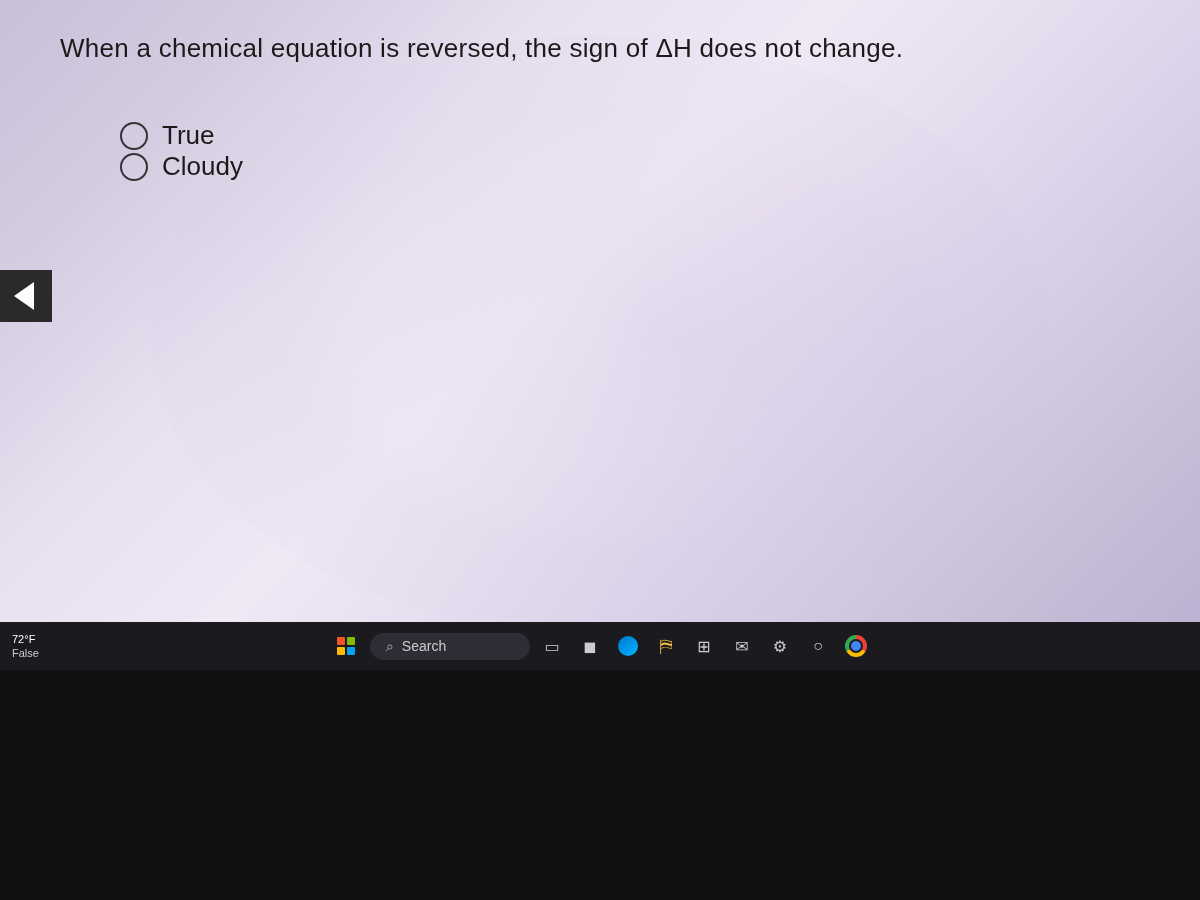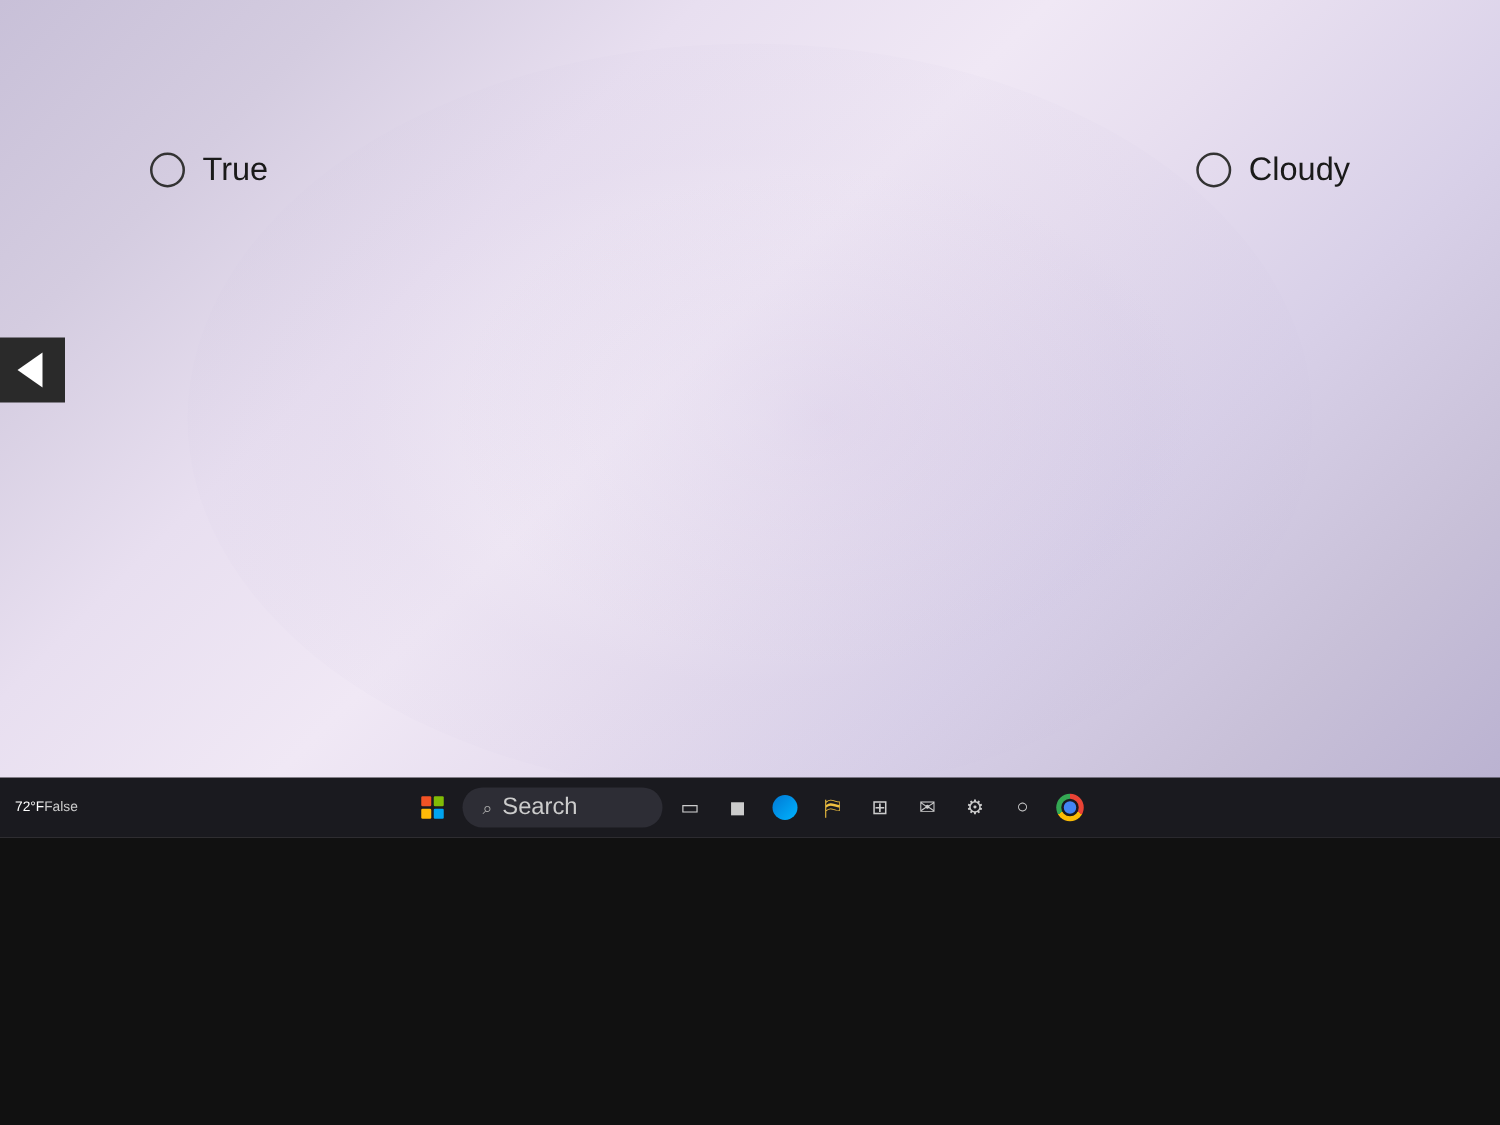--- a/index.html
+++ b/index.html
@@ -75,21 +75,21 @@
       letter-spacing: 0.01em;
     }
 
     
     .options-area {
       position: absolute;
       top: 120px;
       left: 0;
       right: 0;
       display: flex;
-      flex-direction: row;
+      flex-direction: column;
       justify-content: space-between;
       padding: 0 120px;
       z-index: 2;
     }
 
     .option {
       display: flex;
       align-items: center;
       gap: 14px;
       cursor: pointer;
@@ -146,21 +146,21 @@
       align-items: center;
       justify-content: center;
       gap: 4px;
       z-index: 10;
     }
 
     .taskbar-left {
       position: absolute;
       left: 12px;
       display: flex;
-      flex-direction: row;
+      flex-direction: column;
       align-items: flex-start;
     }
 
     .weather-temp {
       color: #fff;
       font-size: 11px;
       line-height: 1.3;
     }
 
     .weather-condition {
@@ -217,21 +217,21 @@
       min-width: 160px;
     }
 
     .search-icon-taskbar {
       color: #aaa;
       font-size: 14px;
     }
 
     .search-label {
       color: #ccc;
-      font-size: 19px;
+      font-size: 14px;
     }
 
     .tb-icon {
       width: 32px;
       height: 32px;
       display: flex;
       align-items: center;
       justify-content: center;
       cursor: pointer;
       border-radius: 4px;
@@ -289,20 +289,23 @@
     .folder-icon {
       color: #f0c040;
       font-size: 18px;
     }
   </style>
 </head>
 <body>
 
 <div class="main-area">
 
+  <div class="question-area">
+    <div class="question-text">When a chemical equation is reversed, the sign of ΔH does not change.</div>
+  </div>
 
   <div class="options-area">
 
     <div class="option">
       <div class="radio-circle"></div>
       <span class="option-label">True</span>
     </div>
 
     <div class="option">
       <div class="radio-circle"></div>

